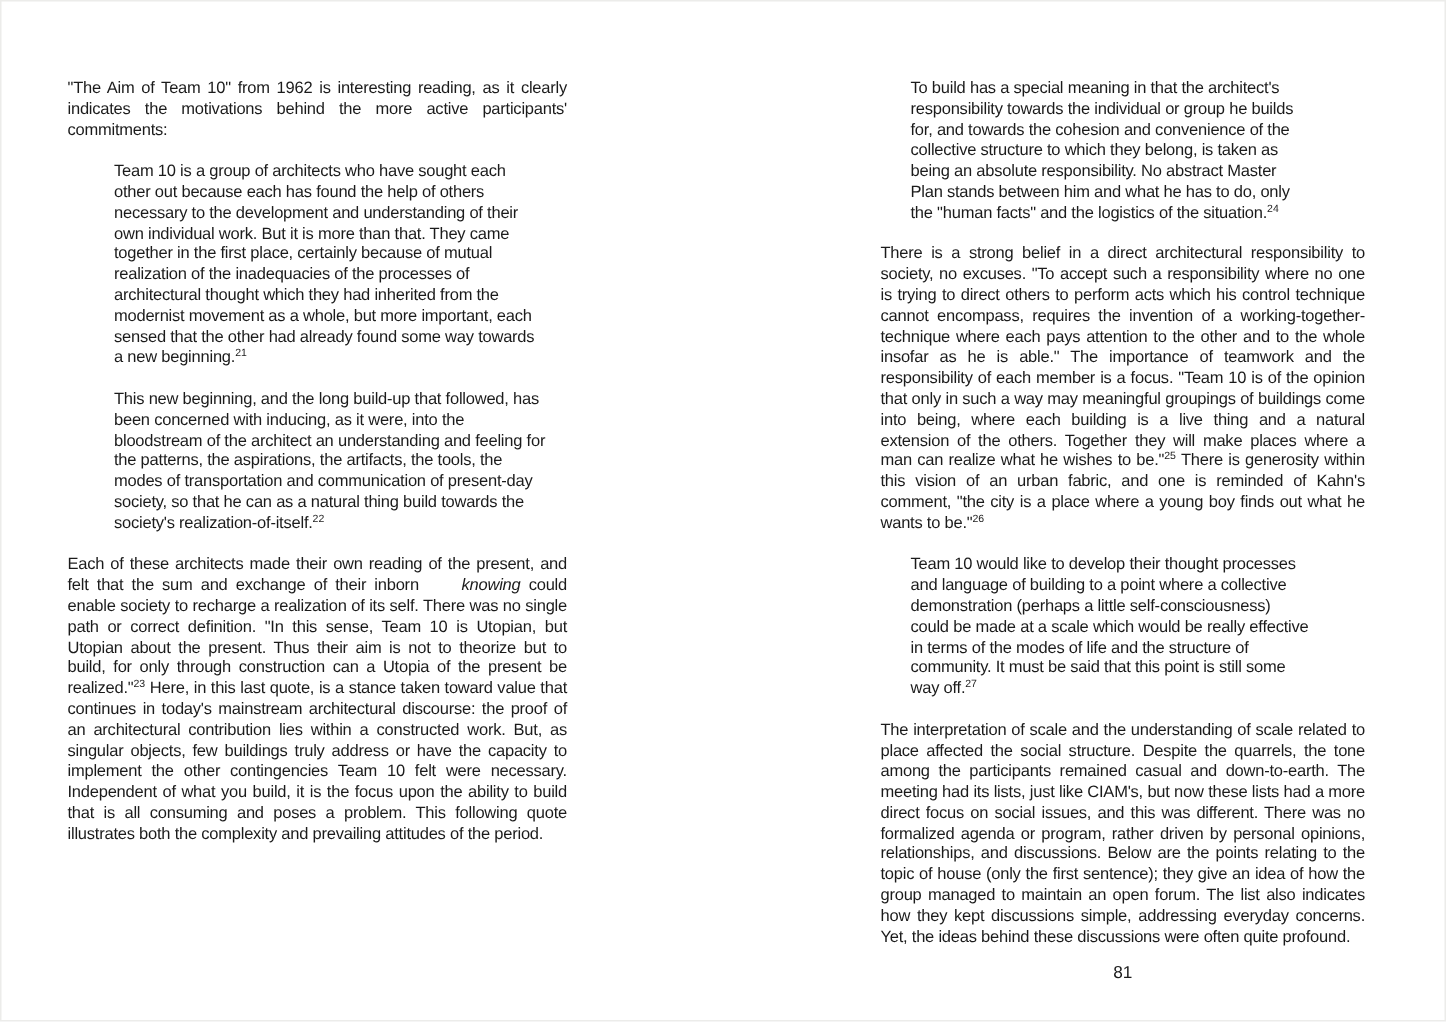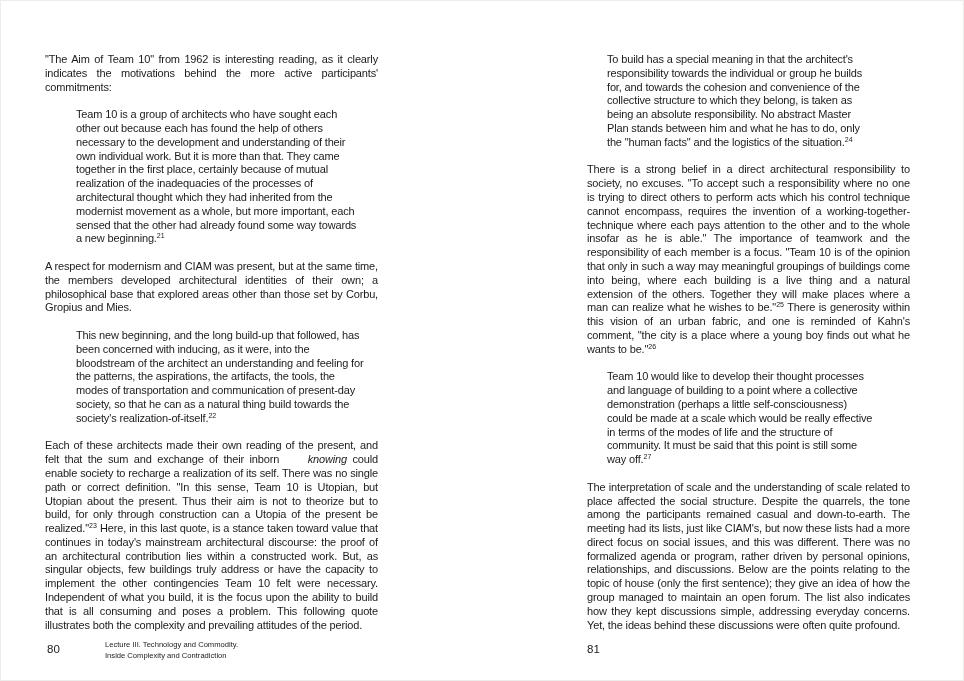--- a/index.html
+++ b/index.html
@@ -71,49 +71,41 @@
     top: 1px;
     font-size: 7.6px;
     line-height: 11px;
     letter-spacing: 0;
   }
   .footer-right {
     position: absolute;
     left: 587px;
     top: 643px;
     width: 323px;
-    text-align: left;
+    text-align: center;
     font-size: 11.5px;
   }
 </style>
 </head>
 <body>
 
 <div class="spread">
 
   <div class="col col-left">
     <p class="para"><span>"The Aim of Team 10" from 1962 is interesting reading, as it clearly indicates the motivations behind the more active participants' commitments:</span></p>
     <p class="quote"><span>Team 10 is a group of architects who have sought each other out because each has found the help of others necessary to the development and understanding of their own individual work. But it is more than that. They came together in the first place, certainly because of mutual realization of the inadequacies of the processes of architectural thought which they had inherited from the modernist movement as a whole, but more important, each sensed that the other had already found some way towards a new beginning.</span><sup>21</sup></p>
-    <p class="para"><span>A respect for modernism and CIAM was present, but at the same time, the members developed architectural identities of their own; a philosophical base that explored areas other than those set by Corbu, Gropius and Mies.</span></p>
     <p class="quote"><span>This new beginning, and the long build-up that followed, has been concerned with inducing, as it were, into the bloodstream of the architect an understanding and feeling for the patterns, the aspirations, the artifacts, the tools, the modes of transportation and communication of present-day society, so that he can as a natural thing build towards the society's realization-of-itself.</span><sup>22</sup></p>
     <p class="para"><span>Each of these architects made their own reading of the present, and felt that the sum and exchange of their inborn </span><span class="it">knowing</span><span> could enable society to recharge a realization of its self. There was no single path or correct definition. "In this sense, Team 10 is Utopian, but Utopian about the present. Thus their aim is not to theorize but to build, for only through construction can a Utopia of the present be realized."</span><sup>23</sup><span> Here, in this last quote, is a stance taken toward value that continues in today's mainstream architectural discourse: the proof of an architectural contribution lies within a constructed work. But, as singular objects, few buildings truly address or have the capacity to implement the other contingencies Team 10 felt were necessary. Independent of what you build, it is the focus upon the ability to build that is all consuming and poses a problem. This following quote illustrates both the complexity and prevailing attitudes of the period.</span></p>
   </div>
 
   <div class="col col-right">
     <p class="quote"><span>To build has a special meaning in that the architect's responsibility towards the individual or group he builds for, and towards the cohesion and convenience of the collective structure to which they belong, is taken as being an absolute responsibility. No abstract Master Plan stands between him and what he has to do, only the "human facts" and the logistics of the situation.</span><sup>24</sup></p>
     <p class="para"><span>There is a strong belief in a direct architectural responsibility to society, no excuses. "To accept such a responsibility where no one is trying to direct others to perform acts which his control technique cannot encompass, requires the invention of a working-together-technique where each pays attention to the other and to the whole insofar as he is able." The importance of teamwork and the responsibility of each member is a focus. "Team 10 is of the opinion that only in such a way may meaningful groupings of buildings come into being, where each building is a live thing and a natural extension of the others. Together they will make places where a man can realize what he wishes to be."</span><sup>25</sup><span> There is generosity within this vision of an urban fabric, and one is reminded of Kahn's comment, "the city is a place where a young boy finds out what he wants to be."</span><sup>26</sup></p>
     <p class="quote"><span>Team 10 would like to develop their thought processes and language of building to a point where a collective demonstration (perhaps a little self-consciousness) could be made at a scale which would be really effective in terms of the modes of life and the structure of community. It must be said that this point is still some way off.</span><sup>27</sup></p>
     <p class="para"><span>The interpretation of scale and the understanding of scale related to place affected the social structure. Despite the quarrels, the tone among the participants remained casual and down-to-earth. The meeting had its lists, just like CIAM's, but now these lists had a more direct focus on social issues, and this was different. There was no formalized agenda or program, rather driven by personal opinions, relationships, and discussions. Below are the points relating to the topic of house (only the first sentence); they give an idea of how the group managed to maintain an open forum. The list also indicates how they kept discussions simple, addressing everyday concerns. Yet, the ideas behind these discussions were often quite profound.</span></p>
   </div>
 
-  <div class="footer-left">
-    <span class="pagenum">80</span>
-    <span class="caption">
-      <div>Lecture III. Technology and Commodity.</div>
-      <div>Inside Complexity and Contradiction</div>
-    </span>
-  </div>
 
   <div class="footer-right">
     <span class="pagenum">81</span>
   </div>
 
 </div>
 
 </body></html>

